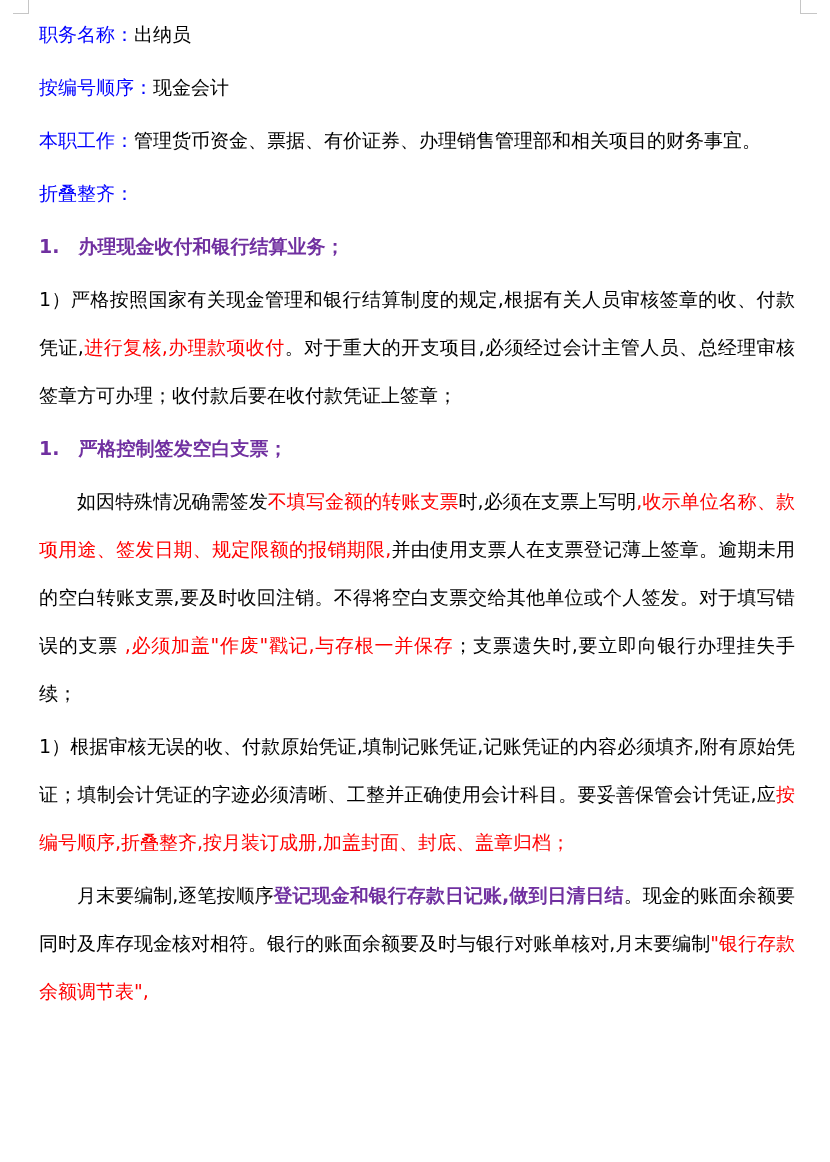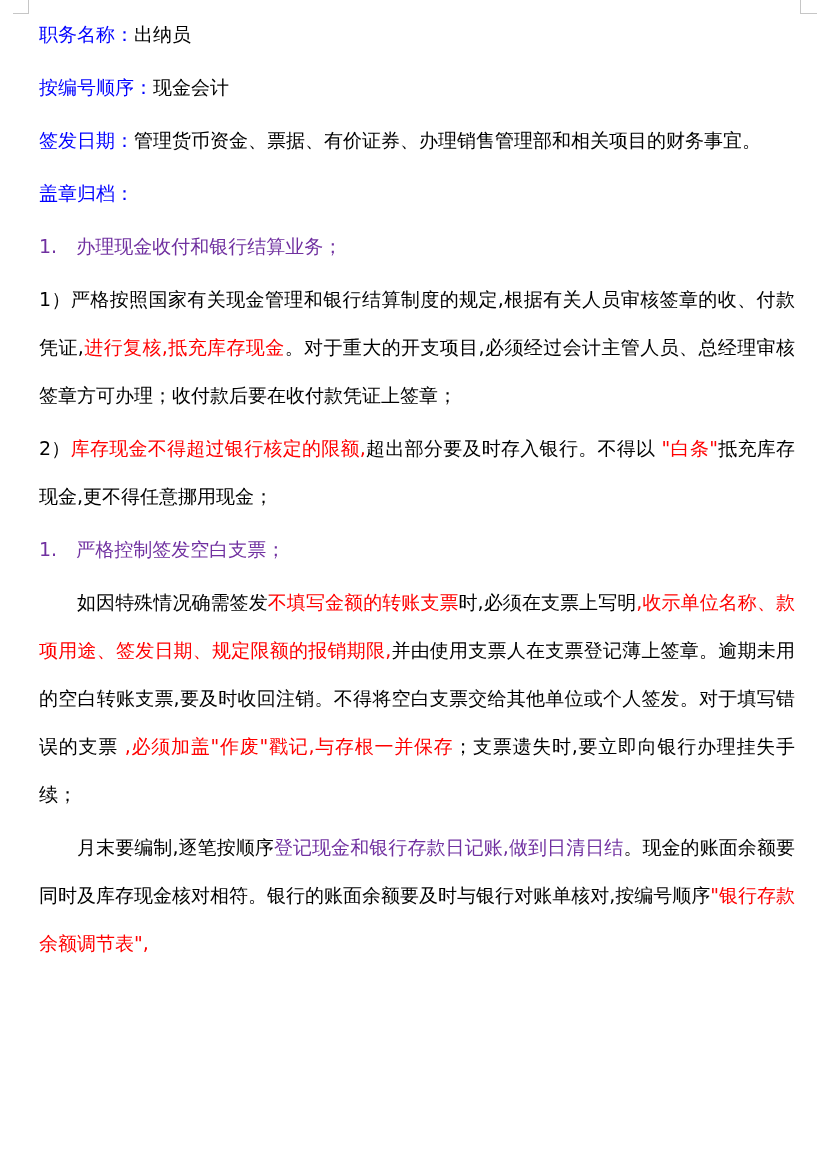--- a/index.html
+++ b/index.html
@@ -44,51 +44,51 @@
   .para {
     margin: 0 0 5px 0;
     font-size: 19px;
     line-height: 48px;
     text-align: justify;
     text-justify: inter-ideograph;
     color: var(--body, #000000);
   }
   .para.indent { text-indent: 2em; }
   .c-label    { color: var(--label, #0000ff); }
-  .c-heading  { color: var(--heading, #7030a0); }
+  .c-heading  { color: var(--heading, #7030a0); font-weight: bold; }
   .c-emphasis { color: var(--emphasis, #ff0000); }
   .c-body     { color: var(--body, #000000); }
 </style>
 </head>
 <body>
 
 <div class="page">
 
   <div class="crop-tl"></div>
   <div class="crop-tr"></div>
 
   <div class="content">
 
     <p class="para"><span class="c-label">职务名称：</span><span class="c-body">出纳员</span></p>
 
     <p class="para"><span class="c-label">按编号顺序：</span><span class="c-body">现金会计</span></p>
 
-    <p class="para"><span class="c-label">签发日期：</span><span class="c-body">管理货币资金、票据、有价证券、办理销售管理部和相关项目的财务事宜。</span></p>
+    <p class="para"><span class="c-label">本职工作：</span><span class="c-body">管理货币资金、票据、有价证券、办理销售管理部和相关项目的财务事宜。</span></p>
 
-    <p class="para"><span class="c-label">盖章归档：</span></p>
+    <p class="para"><span class="c-label">折叠整齐：</span></p>
 
     <p class="para"><span class="c-heading">1.　办理现金收付和银行结算业务；</span></p>
 
-    <p class="para"><span class="c-body">1）严格按照国家有关现金管理和银行结算制度的规定,根据有关人员审核签章的收、付款凭证,</span><span class="c-emphasis">进行复核,抵充库存现金</span><span class="c-body">。对于重大的开支项目,必须经过会计主管人员、总经理审核签章方可办理；收付款后要在收付款凭证上签章；</span></p>
+    <p class="para"><span class="c-body">1）严格按照国家有关现金管理和银行结算制度的规定,根据有关人员审核签章的收、付款凭证,</span><span class="c-emphasis">进行复核,办理款项收付</span><span class="c-body">。对于重大的开支项目,必须经过会计主管人员、总经理审核签章方可办理；收付款后要在收付款凭证上签章；</span></p>
 
-    <p class="para"><span class="c-body">2）</span><span class="c-emphasis">库存现金不得超过银行核定的限额,</span><span class="c-body">超出部分要及时存入银行。不得以 </span><span class="c-emphasis">"白条"</span><span class="c-body">抵充库存现金,更不得任意挪用现金；</span></p>
 
     <p class="para"><span class="c-heading">1.　严格控制签发空白支票；</span></p>
 
     <p class="para indent"><span class="c-body">如因特殊情况确需签发</span><span class="c-emphasis">不填写金额的转账支票</span><span class="c-body">时,必须在支票上写明</span><span class="c-emphasis">,收示单位名称、款项用途、签发日期、规定限额的报销期限,</span><span class="c-body">并由使用支票人在支票登记薄上签章。逾期未用的空白转账支票,要及时收回注销。不得将空白支票交给其他单位或个人签发。对于填写错误的支票 </span><span class="c-emphasis">,必须加盖"作废"戳记,与存根一并保存</span><span class="c-body">；支票遗失时,要立即向银行办理挂失手续；</span></p>
 
 
+    <p class="para"><span class="c-body">1）根据审核无误的收、付款原始凭证,填制记账凭证,记账凭证的内容必须填齐,附有原始凭证；填制会计凭证的字迹必须清晰、工整并正确使用会计科目。要妥善保管会计凭证,应</span><span class="c-emphasis">按编号顺序,折叠整齐,按月装订成册,加盖封面、封底、盖章归档；</span></p>
 
 
-    <p class="para indent"><span class="c-body">月末要编制,逐笔按顺序</span><span class="c-heading">登记现金和银行存款日记账,做到日清日结</span><span class="c-body">。现金的账面余额要同时及库存现金核对相符。银行的账面余额要及时与银行对账单核对,按编号顺序</span><span class="c-emphasis">"银行存款余额调节表",</span></p>
+    <p class="para indent"><span class="c-body">月末要编制,逐笔按顺序</span><span class="c-heading">登记现金和银行存款日记账,做到日清日结</span><span class="c-body">。现金的账面余额要同时及库存现金核对相符。银行的账面余额要及时与银行对账单核对,月末要编制</span><span class="c-emphasis">"银行存款余额调节表",</span></p>
 
   </div>
 </div>
 
 </body></html>

